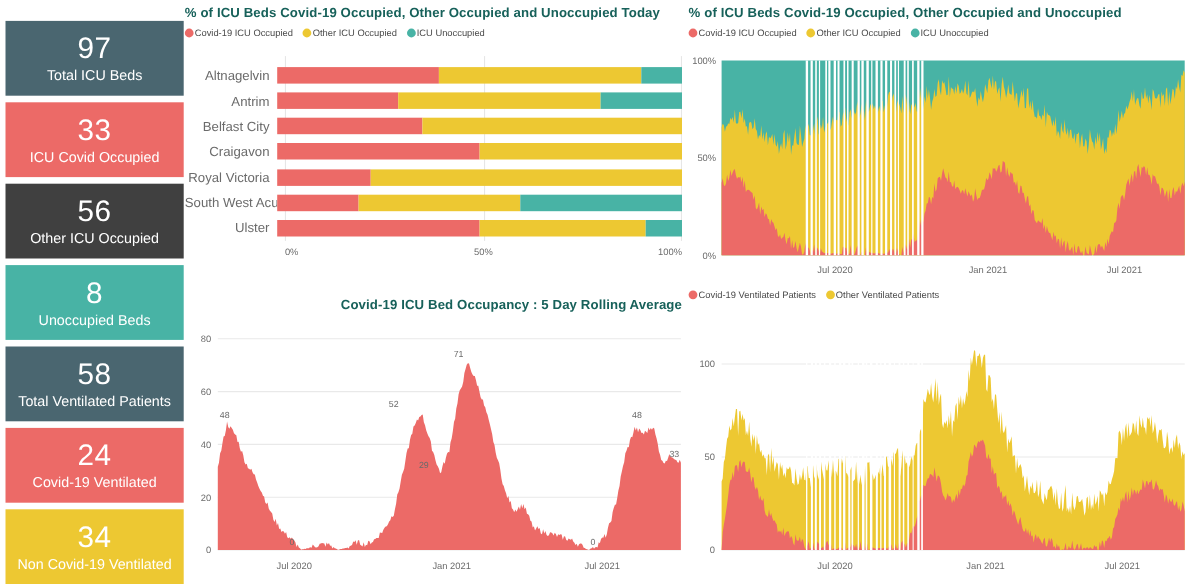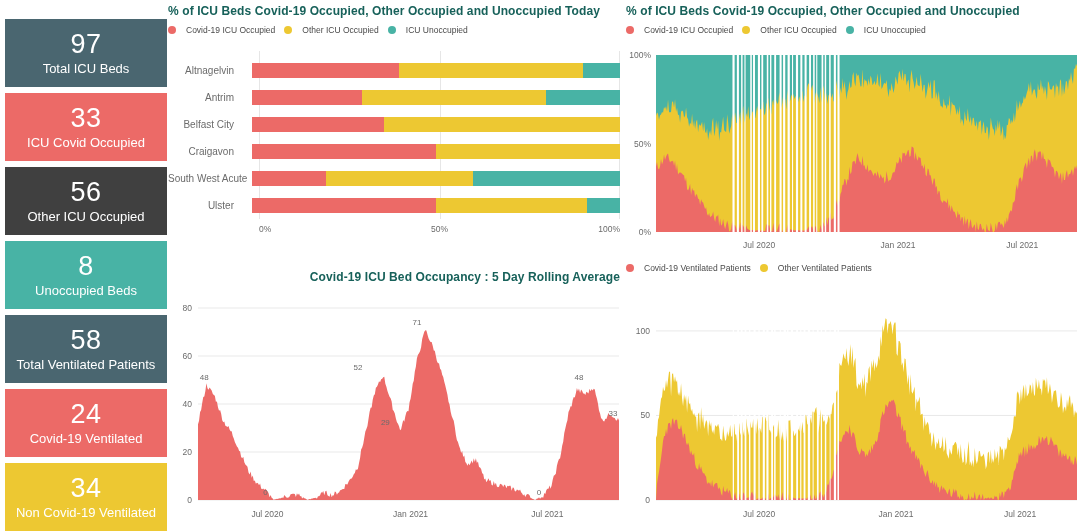--- a/index.html
+++ b/index.html
@@ -27,32 +27,32 @@
   .kpi-value { font-size: 27px; font-weight: 400; line-height: 1.05; letter-spacing: .5px; }
   .kpi-label { font-size: 13px; font-weight: 400; line-height: 1.2; margin-top: 3px; white-space: nowrap; }
 
   
   .panel { position: absolute; }
   .panel-title {
     color: #17615a; font-weight: bold; font-size: 12px;
     letter-spacing: .1px; white-space: nowrap;
   }
   .legend { display: flex; align-items: center; gap: 9px; margin-top: 7px; }
-  .legend-item { display: flex; align-items: center; gap: 10px; }
+  .legend-item { display: flex; align-items: center; gap: 1px; }
   .legend-dot { width: 8px; height: 8px; border-radius: 50%; display: inline-block; }
   .legend-text { font-size: 8.5px; color: #4a4a4a; white-space: nowrap; }
 
   
   #p1 { left: 168px; top: 4px; width: 452px; height: 255px; }
   .hb-plot { position: absolute; left: 0; top: 47px; width: 452px; height: 190px; }
   .hb-rows { position: absolute; left: 0; top: 6px; right: 0; bottom: 22px; display: flex; flex-direction: column; }
   .hb-row { flex: 1 1 0; display: flex; align-items: center; min-height: 0; }
   .hb-name {
-    width: 84px; text-align: right; padding-right: 18px;
-    font-size: 10px; color: #6b6b6b; white-space: nowrap; overflow: hidden;
+    width: 84px; text-align: right; padding-right: 7px;
+    font-size: 12px; color: #6b6b6b; white-space: nowrap; overflow: hidden;
   }
   .hb-track { flex: 1; height: 15px; display: flex; position: relative; }
   .hb-seg { height: 100%; }
   .hb-gridlines { position: absolute; left: 91px; right: 0px; top: 0; bottom: 22px; }
   .hb-gline { position: absolute; top: 0; bottom: 0; width: 1px; background: #e6e6e6; }
   .hb-axis { position: absolute; left: 91px; right: 0; bottom: 0; height: 20px; }
   .hb-tick { position: absolute; font-size: 8.5px; color: #6b6b6b; top: 3px; }
 
   
   #p2 { left: 626px; top: 4px; width: 452px; height: 255px; }
@@ -142,20 +142,27 @@
             <div class="hb-track">
               <div class="hb-seg" style="width: 36%; background: rgb(236, 106, 103);"></div>
               <div class="hb-seg" style="width: 64%; background: rgb(237, 200, 50);"></div>
             </div>
           </div>
           <div class="hb-row">
             <div class="hb-name">Craigavon</div>
             <div class="hb-track">
               <div class="hb-seg" style="width: 50%; background: rgb(236, 106, 103);"></div>
               <div class="hb-seg" style="width: 50%; background: rgb(237, 200, 50);"></div>
+            </div>
+          </div>
+          <div class="hb-row">
+            <div class="hb-name">Royal Victoria</div>
+            <div class="hb-track">
+              <div class="hb-seg" style="width: 23%; background: rgb(236, 106, 103);"></div>
+              <div class="hb-seg" style="width: 77%; background: rgb(237, 200, 50);"></div>
             </div>
           </div>
           <div class="hb-row">
             <div class="hb-name">South West Acute</div>
             <div class="hb-track">
               <div class="hb-seg" style="width: 20%; background: rgb(236, 106, 103);"></div>
               <div class="hb-seg" style="width: 40%; background: rgb(237, 200, 50);"></div>
               <div class="hb-seg" style="width: 40%; background: rgb(72, 179, 165);"></div>
             </div>
           </div>

